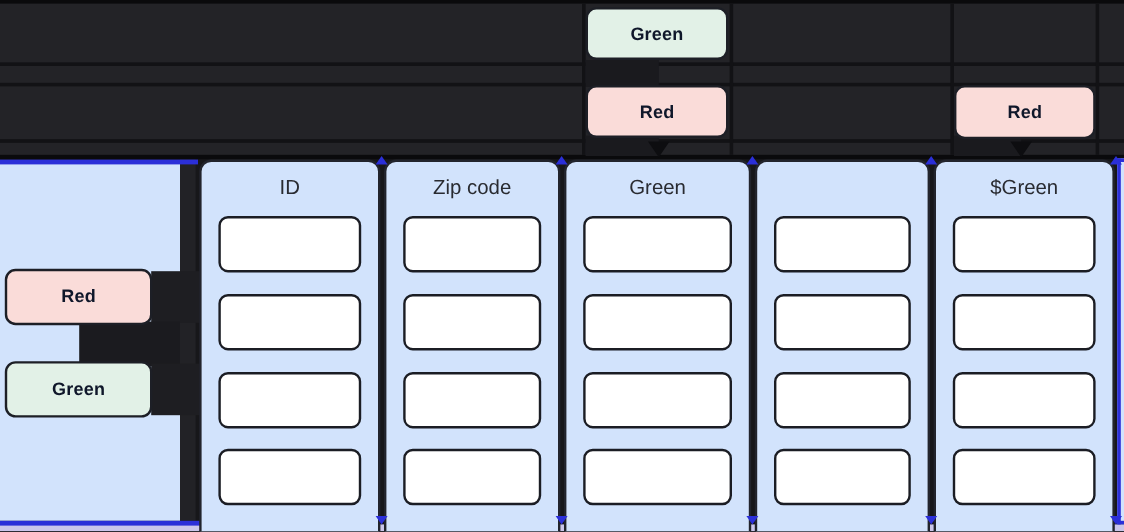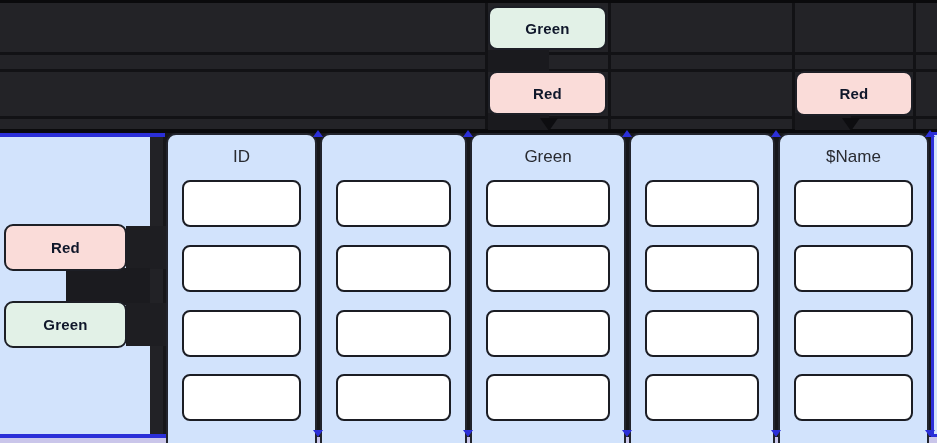--- a/index.html
+++ b/index.html
@@ -118,40 +118,41 @@
 
   <div id="columns-root">
       <div class="col-panel" style="left: 166px; width: 151px;">
         <div class="col-header">ID</div>
         <div class="cell-box" style="top: 45px;"></div>
         <div class="cell-box" style="top: 110px;"></div>
         <div class="cell-box" style="top: 175px;"></div>
         <div class="cell-box" style="top: 239px;"></div>
       </div>
       <div class="col-panel" style="left: 320px; width: 147px;">
+        <div class="col-header">Zip code</div>
         <div class="cell-box" style="top: 45px;"></div>
         <div class="cell-box" style="top: 110px;"></div>
         <div class="cell-box" style="top: 175px;"></div>
         <div class="cell-box" style="top: 239px;"></div>
       </div>
       <div class="col-panel" style="left: 470px; width: 156px;">
         <div class="col-header">Green</div>
         <div class="cell-box" style="top: 45px;"></div>
         <div class="cell-box" style="top: 110px;"></div>
         <div class="cell-box" style="top: 175px;"></div>
         <div class="cell-box" style="top: 239px;"></div>
       </div>
       <div class="col-panel" style="left: 629px; width: 146px;">
         <div class="cell-box" style="top: 45px;"></div>
         <div class="cell-box" style="top: 110px;"></div>
         <div class="cell-box" style="top: 175px;"></div>
         <div class="cell-box" style="top: 239px;"></div>
       </div>
       <div class="col-panel" style="left: 778px; width: 151px;">
-        <div class="col-header">$Name</div>
+        <div class="col-header">$Green</div>
         <div class="cell-box" style="top: 45px;"></div>
         <div class="cell-box" style="top: 110px;"></div>
         <div class="cell-box" style="top: 175px;"></div>
         <div class="cell-box" style="top: 239px;"></div>
       </div>
     </div>
 
   <div class="abs" style="left:931px;top:132px;width:6px;height:305px;box-sizing:border-box;background:var(--panel-blue);border-left:3px solid var(--accent);border-top:3px solid var(--accent);border-bottom:3px solid var(--accent);"></div>
 
 <div class="edge-tri-up" style="left: 313px; top: 130px;"></div>

